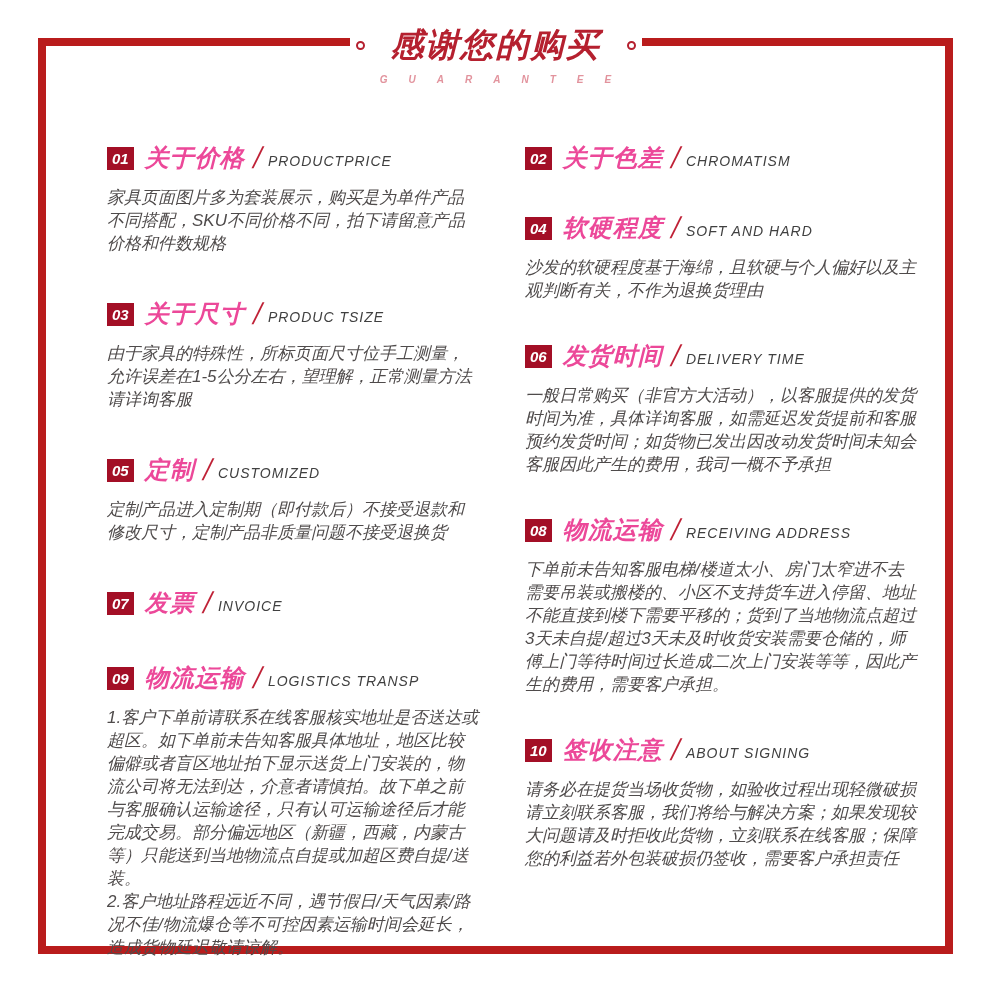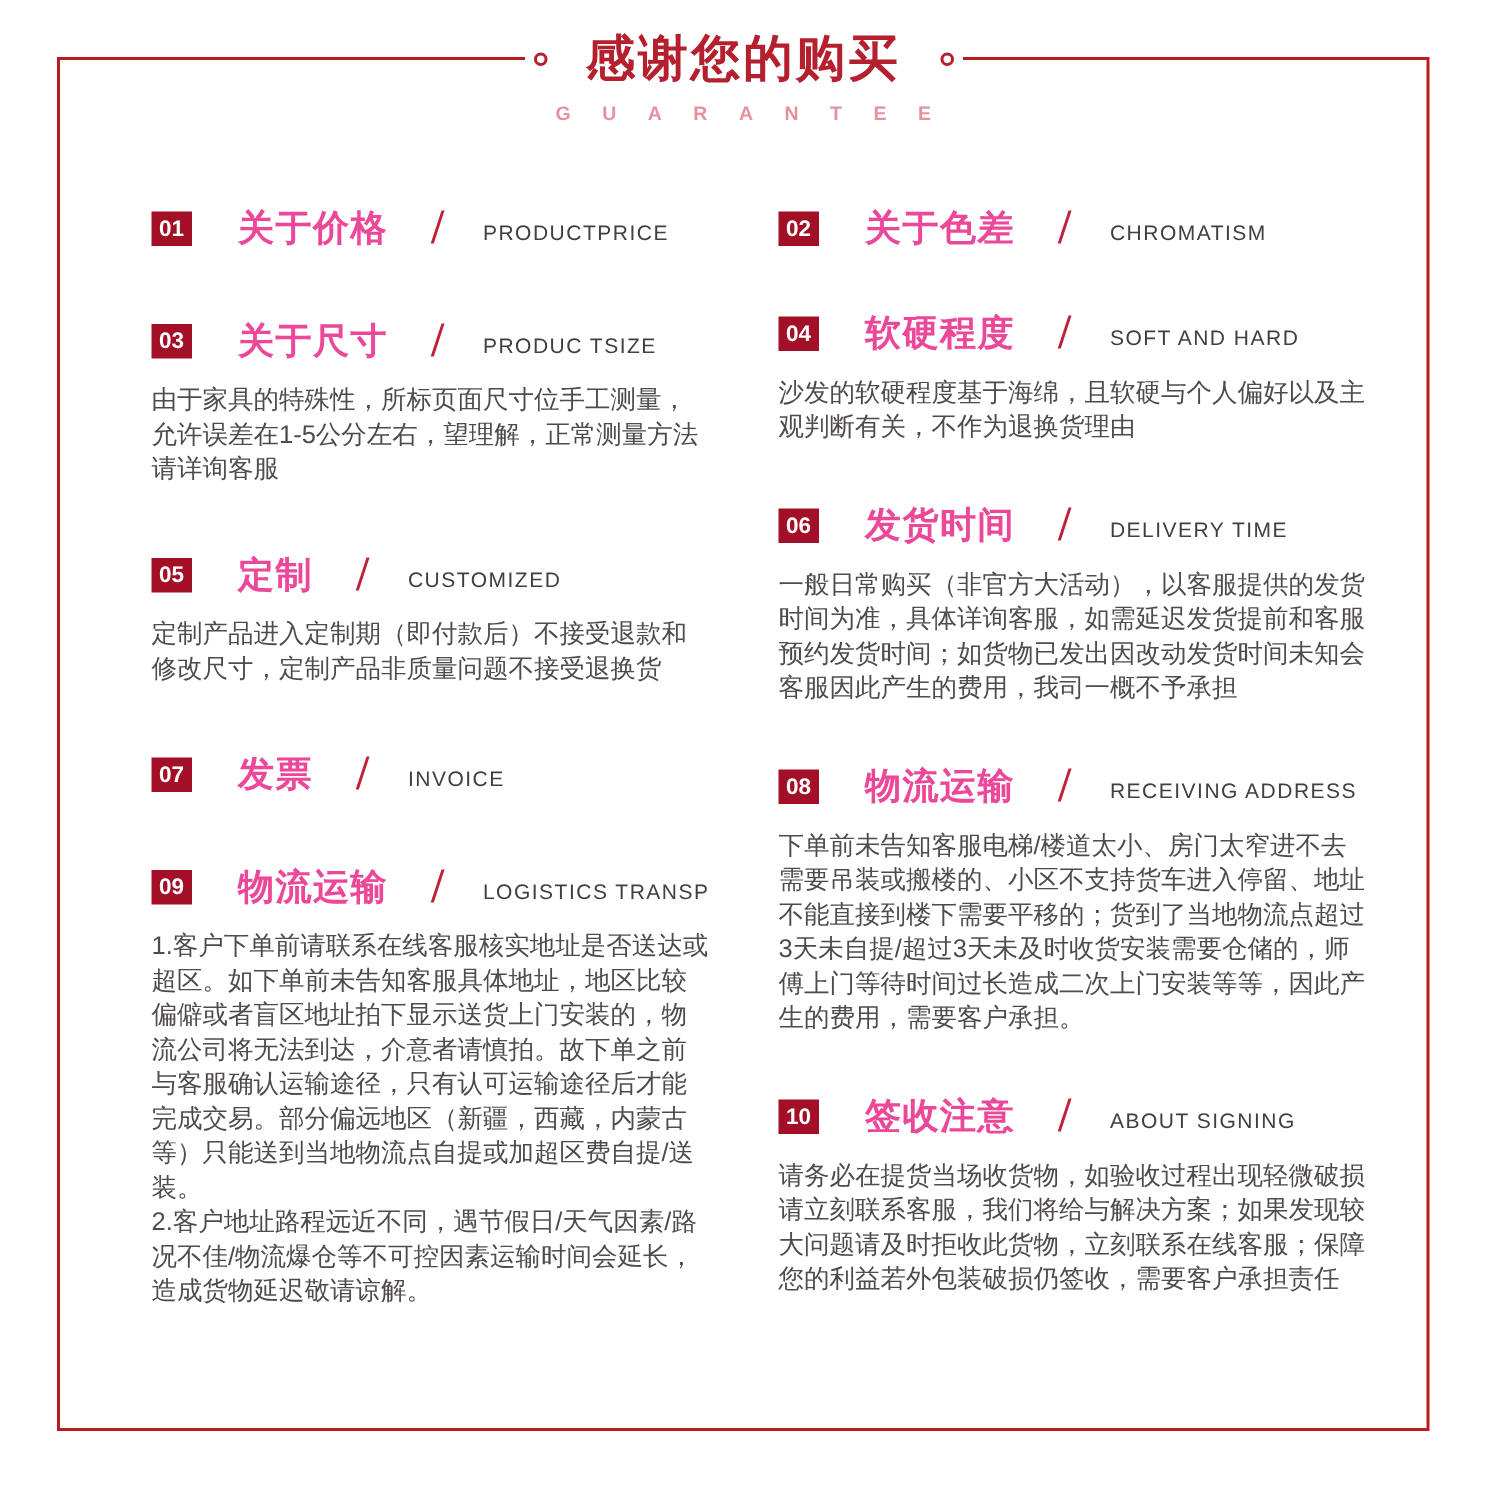--- a/index.html
+++ b/index.html
@@ -8,21 +8,22 @@
     width: 990px; height: 990px;
     background: #ffffff;
     font-family: "Liberation Sans", "DejaVu Sans", sans-serif;
     position: relative;
     overflow: hidden;
   }
   .frame {
     position: absolute;
     left: 38px; top: 38px;
     width: 915px; height: 916px;
-    border: 2px solid #b91c1c;
+    border: 8px solid #b91c1c;
+    font-style: italic;
   }
   
   .title-band {
     position: absolute;
     top: -21px;
     left: 50%;
     transform: translateX(-50%);
     display: flex;
     align-items: center;
     background: #ffffff;
@@ -42,38 +43,38 @@
     color: #b5202f;
     letter-spacing: 2px;
     margin: 0 26px;
     line-height: 40px;
   }
   .guarantee {
     position: absolute;
     top: 28px;
     left: 0; width: 100%;
     text-align: center;
-    font-size: 13px;
+    font-size: 10px;
     font-weight: bold;
     color: #e2939d;
     letter-spacing: 21px;
     text-indent: 21px;
   }
   .content {
     position: absolute;
     left: 61px; top: 96px;
     display: flex;
     gap: 46px;
   }
   .col { display: flex; flex-direction: column; }
   .col-left  { width: 372px; }
   .col-right { width: 392px; }
   .col-left  .section { margin-bottom: 43px; }
   .col-right .section { margin-bottom: 38px; }
-  .sec-head { display: flex; align-items: center; gap: 20px; }
+  .sec-head { display: flex; align-items: center; }
   .badge {
     background: #a30f26;
     color: #ffffff;
     font-size: 15px;
     font-weight: bold;
     line-height: 17px;
     padding: 3px 5px;
     flex: 0 0 auto;
   }
   .sec-title {
@@ -126,20 +127,21 @@
 
     <div class="col col-left">
 
       <div class="section">
         <div class="sec-head">
           <span class="badge">01</span>
           <span class="sec-title">关于价格</span>
           <span class="slash">/</span>
           <span class="sec-sub">PRODUCTPRICE</span>
         </div>
+        <div class="sec-body">家具页面图片多为套装展示，购买是为单件产品不同搭配，SKU不同价格不同，拍下请留意产品价格和件数规格</div>
       </div>
 
       <div class="section">
         <div class="sec-head">
           <span class="badge">03</span>
           <span class="sec-title">关于尺寸</span>
           <span class="slash">/</span>
           <span class="sec-sub">PRODUC TSIZE</span>
         </div>
         <div class="sec-body">由于家具的特殊性，所标页面尺寸位手工测量，允许误差在1-5公分左右，望理解，正常测量方法请详询客服</div>

